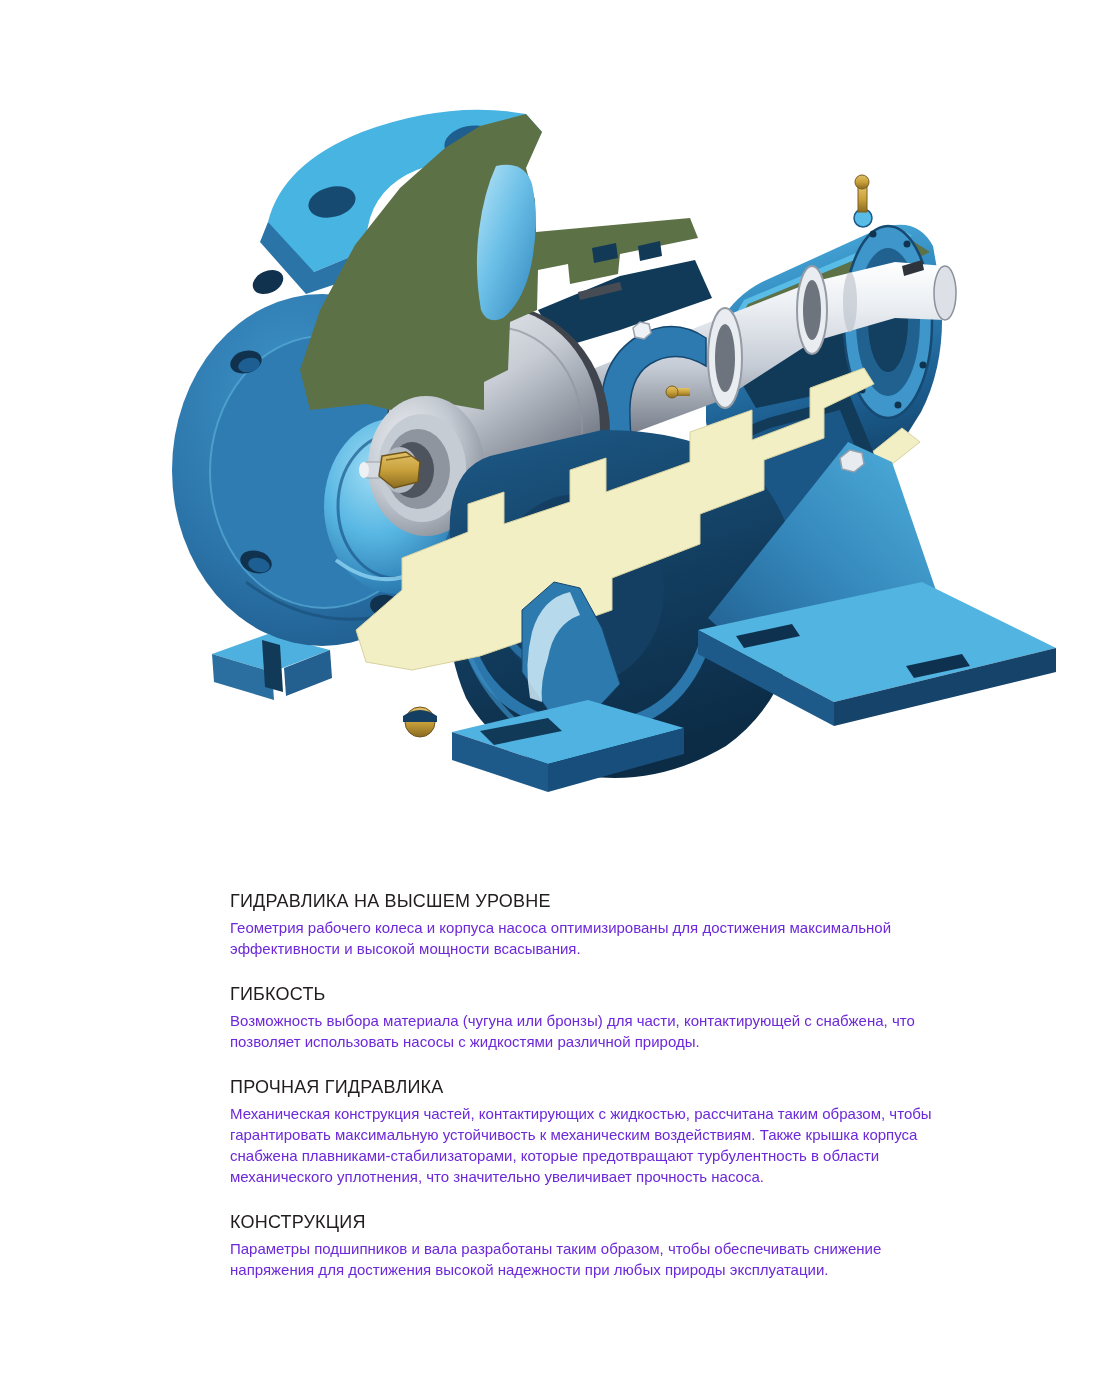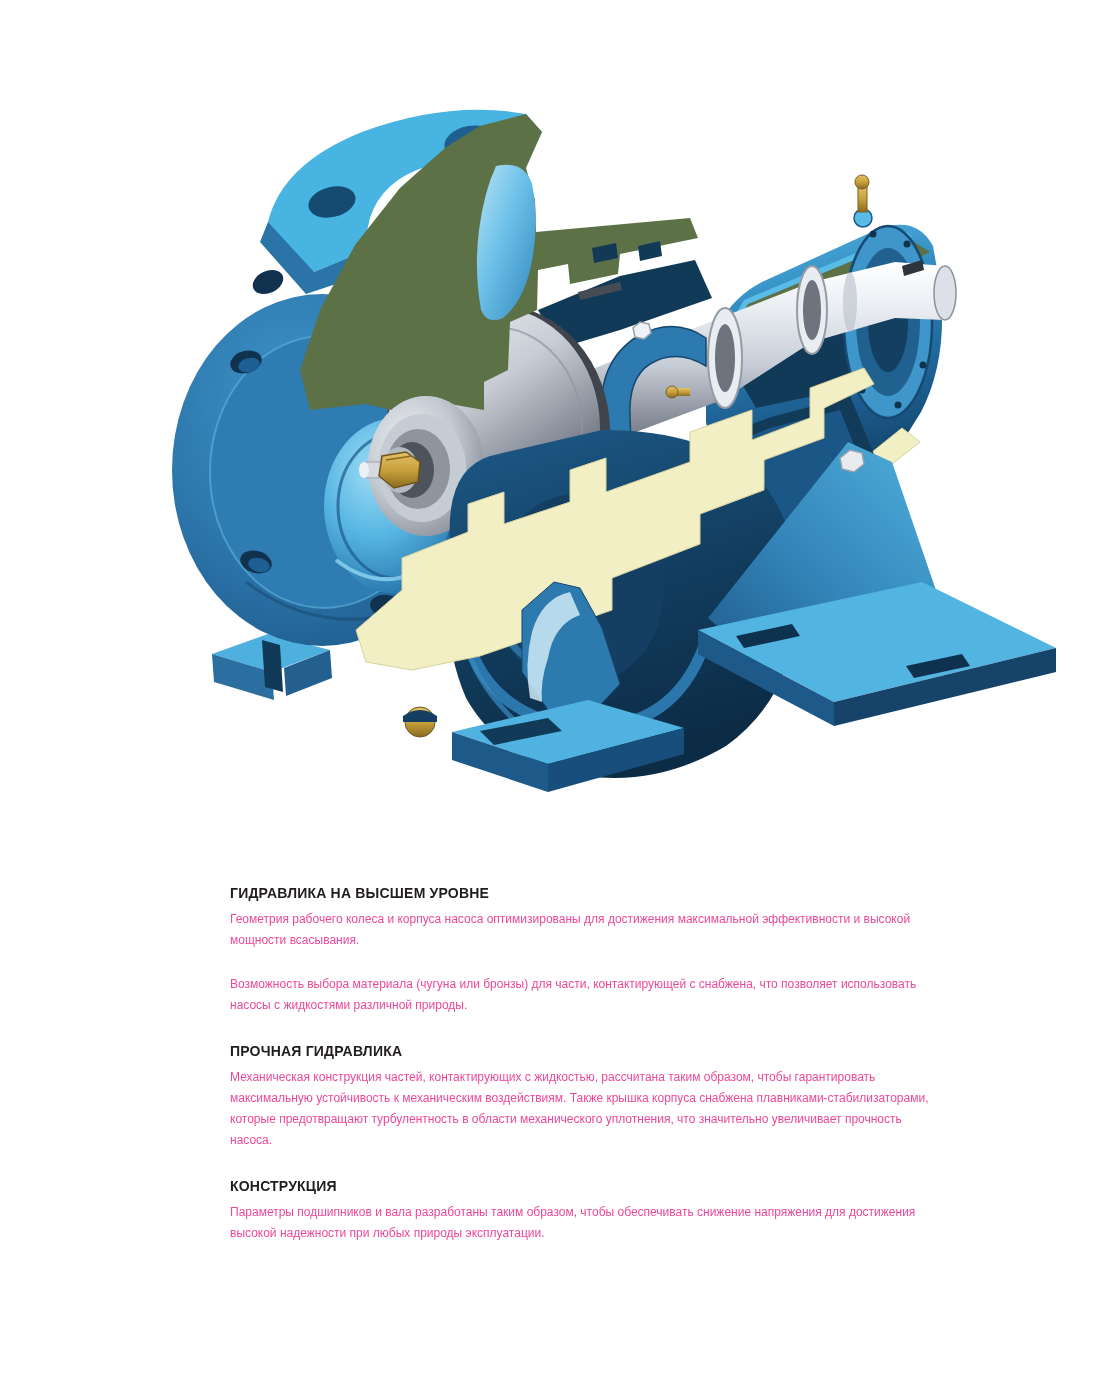--- a/index.html
+++ b/index.html
@@ -2,22 +2,22 @@
 <html><head>
 <meta charset="utf-8">
 <style>
   html,body{margin:0;padding:0;background:#ffffff;}
   .page{position:relative;width:1114px;height:1390px;background:#ffffff;overflow:hidden;
         font-family:"Liberation Sans",sans-serif;}
   .figure-wrap{position:absolute;left:150px;top:70px;width:920px;height:740px;}
   .figure-wrap svg{display:block;width:100%;height:100%;}
   .copy{position:absolute;left:230px;top:881px;width:712px;color:#211d1e;}
   .sec{margin:0 0 23px 0;}
-  .sec h2{font-size:14px;line-height:24px;font-weight:bold;margin:0 0 4px 0;letter-spacing:.2px;color:#211d1e;}
-  .sec p{font-size:12px;line-height:21px;margin:0;color:#ec4899;}
+  .sec h2{font-size:18px;line-height:24px;font-weight:normal;margin:8px 0 4px 0;letter-spacing:.2px;color:#211d1e;}
+  .sec p{font-size:15px;line-height:21px;margin:0;color:#6d28d9;}
 </style>
 </head>
 <body>
 
 <div class="page">
 
   <div class="figure-wrap">
   <svg viewBox="0 0 920 740" xmlns="http://www.w3.org/2000/svg">
     <defs>
       <linearGradient id="gHousing" x1="0" y1="0" x2="0.2" y2="1">
@@ -233,20 +233,21 @@
     </g>
   </svg>
   </div>
 
   <div class="copy">
     <div class="sec">
       <h2>ГИДРАВЛИКА НА ВЫСШЕМ УРОВНЕ</h2>
       <p>Геометрия рабочего колеса и корпуса насоса оптимизированы для достижения максимальной эффективности и высокой мощности всасывания.</p>
     </div>
     <div class="sec">
+      <h2>ГИБКОСТЬ</h2>
       <p>Возможность выбора материала (чугуна или бронзы) для части, контактирующей с снабжена, что позволяет использовать насосы с жидкостями различной природы.</p>
     </div>
     <div class="sec">
       <h2>ПРОЧНАЯ ГИДРАВЛИКА</h2>
       <p>Механическая конструкция частей, контактирующих с  жидкостью, рассчитана таким образом, чтобы  гарантировать максимальную устойчивость к механическим воздействиям. Также крышка корпуса снабжена плавниками-стабилизаторами, которые предотвращают турбулентность в области механического уплотнения, что значительно увеличивает прочность насоса.</p>
     </div>
     <div class="sec">
       <h2>КОНСТРУКЦИЯ</h2>
       <p>Параметры подшипников и вала разработаны таким образом, чтобы обеспечивать снижение напряжения для достижения высокой надежности при любых природы эксплуатации.</p>
     </div>

